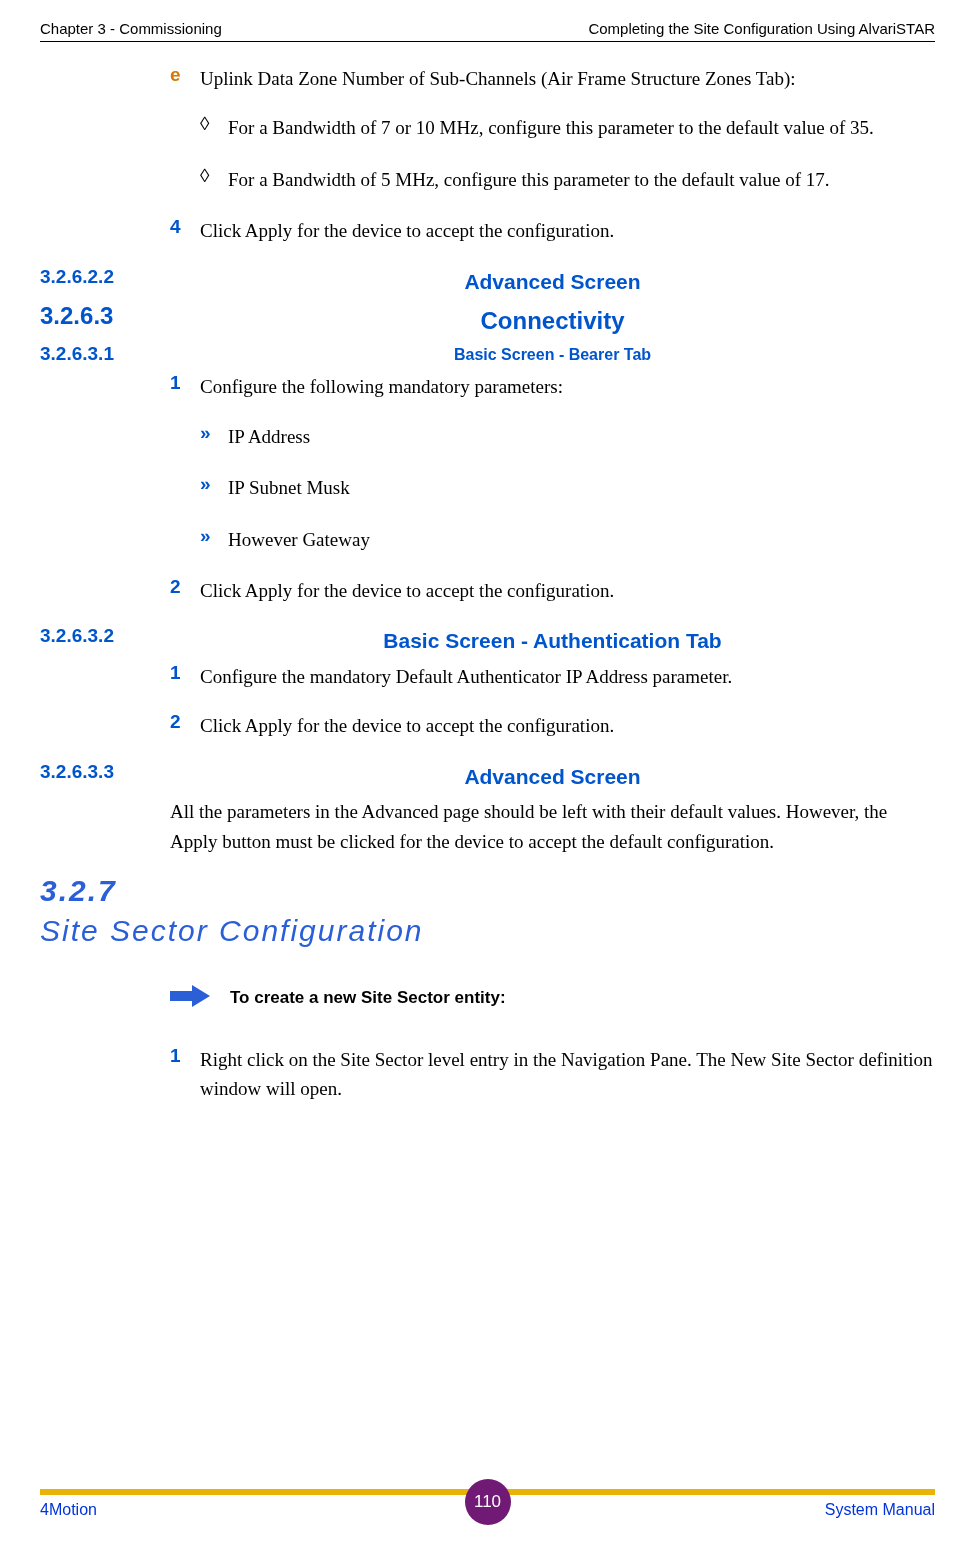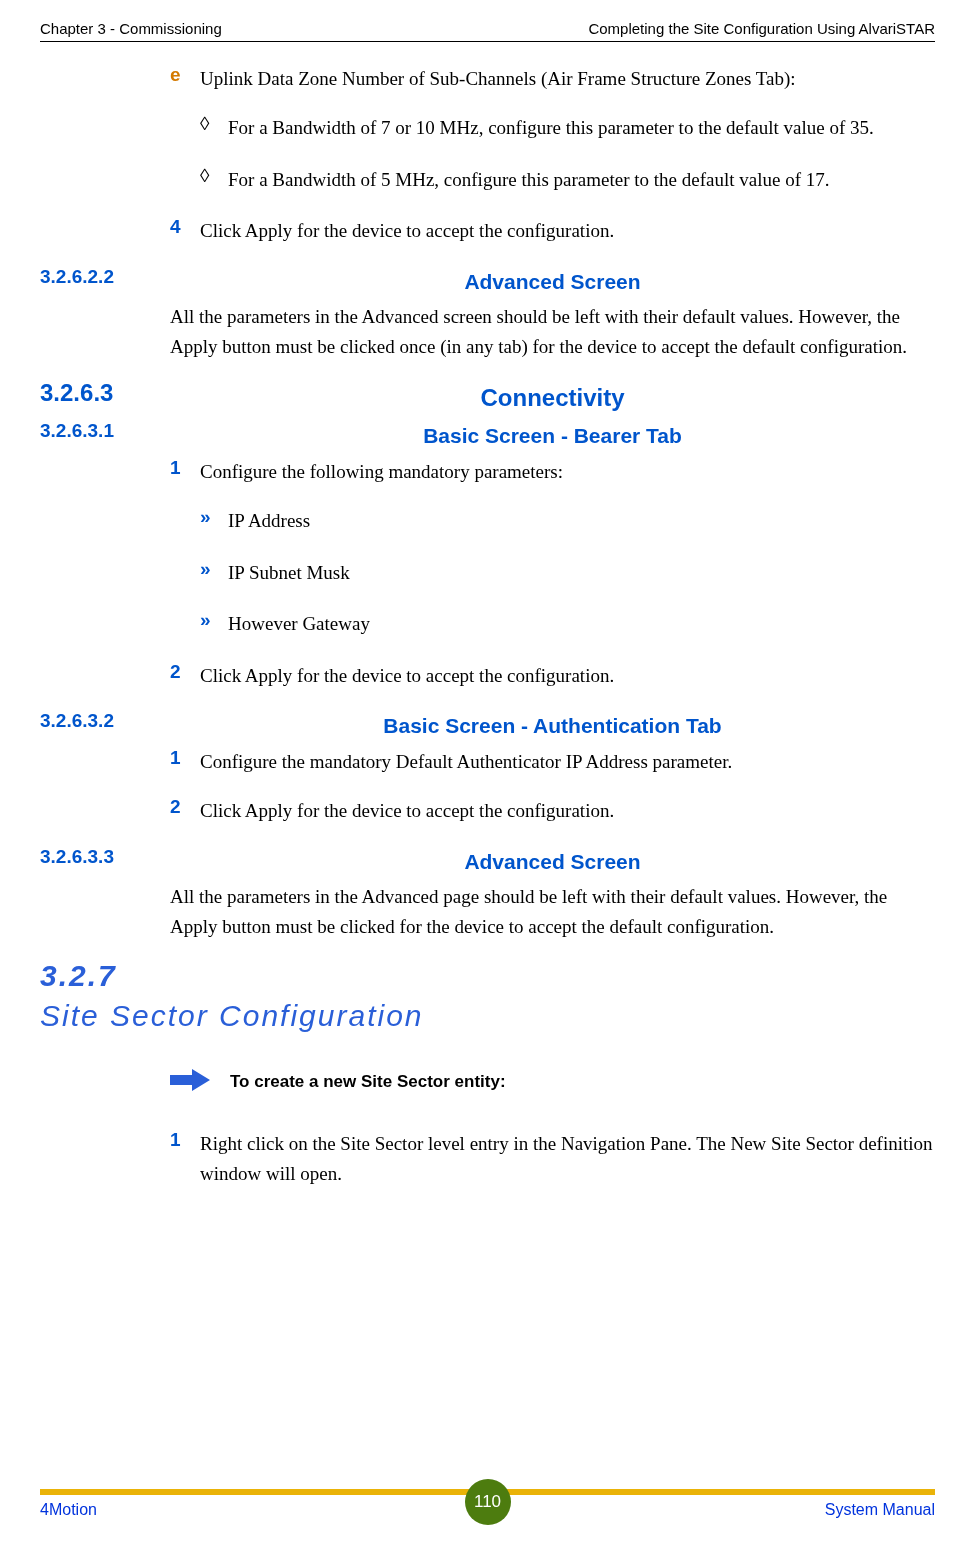--- a/index.html
+++ b/index.html
@@ -149,21 +149,21 @@
     font-family: Arial, Helvetica, sans-serif;
     font-size: 16px;
   }
   .footer-left {
     color: #0033dd;
   }
   .footer-center {
     position: absolute;
     left: 50%;
     transform: translateX(-50%);
-    background: #4d7c0f;
+    background: #701a75;
     color: #fff;
     width: 46px;
     height: 46px;
     border-radius: 50%;
     display: flex;
     align-items: center;
     justify-content: center;
     font-size: 17px;
     top: -16px;
   }
@@ -200,32 +200,29 @@
     <div class="ol-item">
       <span class="ol-marker">4</span>
       <span class="ol-text">Click Apply for the device to accept the configuration.</span>
     </div>
   </div>
 
   <div class="row" style="margin-bottom:4px;">
     <div class="col-num">3.2.6.2.2</div>
     <div class="col-content heading-blue" style="font-size:21px;">Advanced Screen</div>
   </div>
-  <div class="indent-main">
-    <p class="para">All the parameters in the Advanced screen should be left with their default values. However, the Apply button must be clicked once (in any tab) for the device to accept the default configuration.</p>
-  </div>
 
   <div class="row" style="margin-bottom:4px;">
     <div class="col-num" style="font-size:24px;">3.2.6.3</div>
     <div class="col-content heading-blue" style="font-size:24px;">Connectivity</div>
   </div>
 
   <div class="row" style="margin-bottom:4px;">
     <div class="col-num">3.2.6.3.1</div>
-    <div class="col-content heading-blue" style="font-size:21px;">Basic Screen - Bearer Tab</div>
+    <div class="col-content heading-blue" style="font-size:16px;">Basic Screen - Bearer Tab</div>
   </div>
   <div class="indent-main">
     <div class="ol-item">
       <span class="ol-marker">1</span>
       <span class="ol-text">Configure the following mandatory parameters:</span>
     </div>
     <div class="arrow-item">
       <span class="arrow-marker">»</span>
       <span class="arrow-text">IP Address</span>
     </div>

